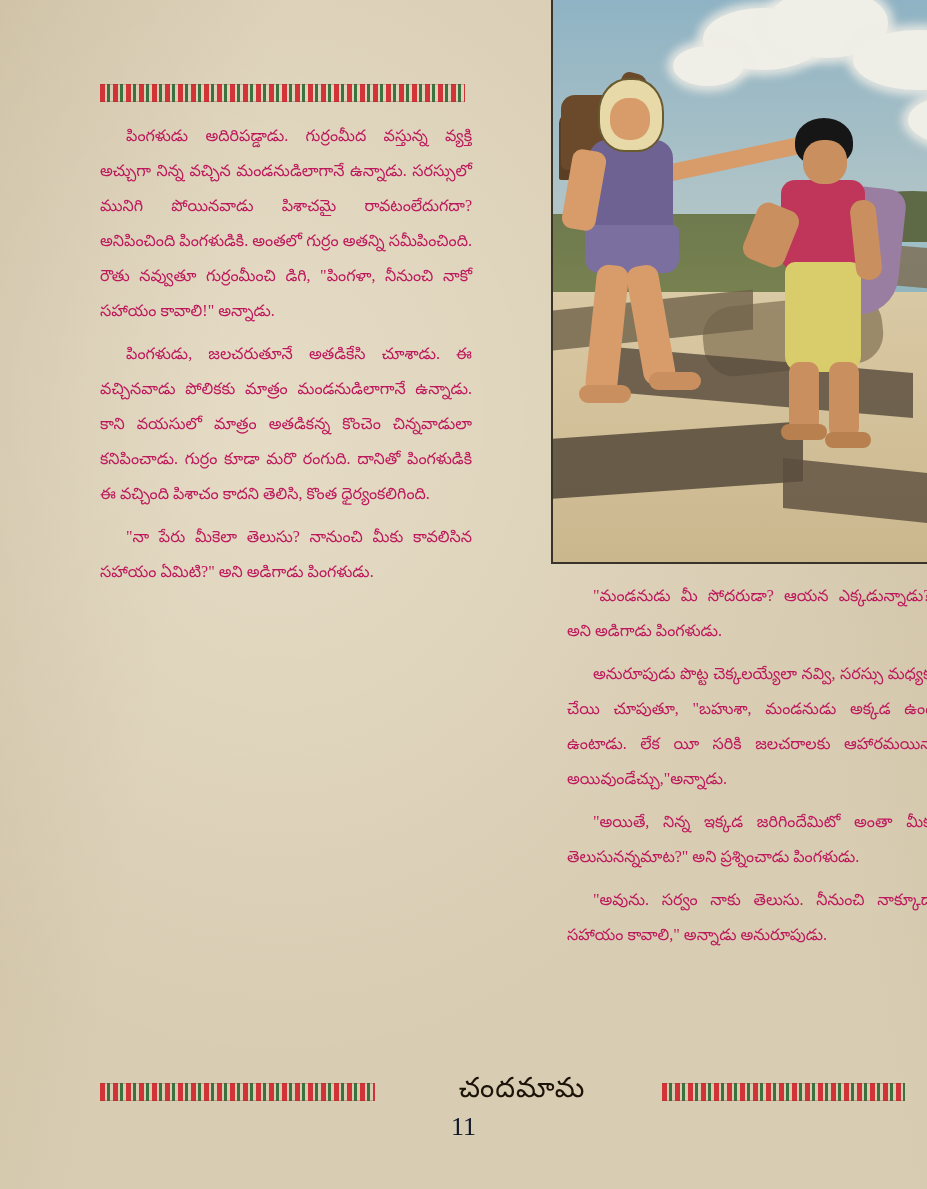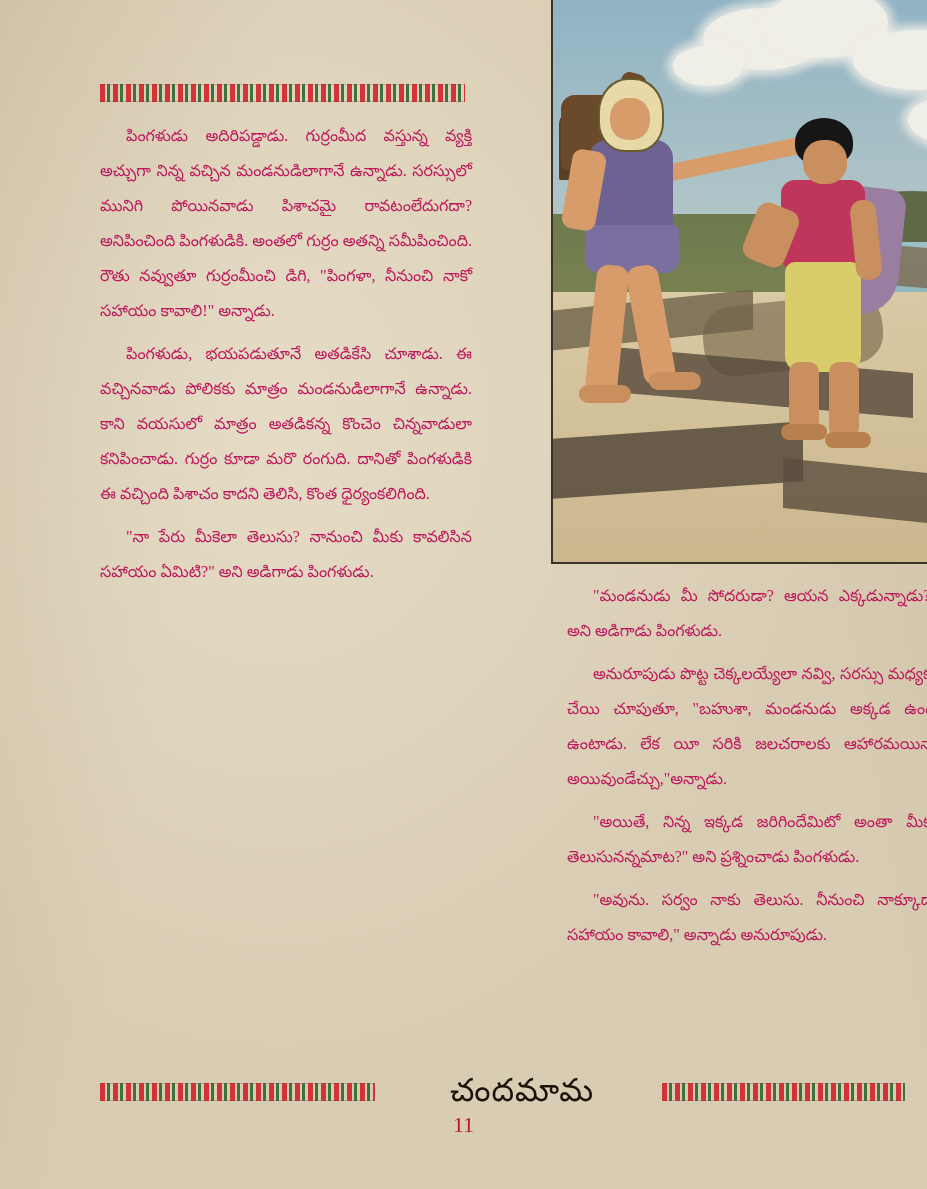--- a/index.html
+++ b/index.html
@@ -151,26 +151,26 @@
   .b-footL{left:228px;top:424px;width:46px;height:16px;background:#b8804f;border-radius:9px;}
   .b-footR{left:272px;top:432px;width:46px;height:16px;background:#b8804f;border-radius:9px;}
   .illus-frame{
     position:absolute;inset:0;border:0;pointer-events:none;
   }
 
   
   .masthead{
     position:absolute;left:315px;top:1072px;width:270px;
     text-align:center;
-    font-size:32px;color:#1b1208;
+    font-size:28px;color:#1b1208;
     letter-spacing:1px;
   }
   .pageno{
     position:absolute;left:0;right:0;top:1112px;
-    text-align:center;font-size:22px;color:#b91c1c;
+    text-align:center;font-size:26px;color:#0f172a;
     font-family:"Liberation Serif", serif;
   }
 </style>
 </head>
 <body>
 
 <div class="page">
 
   <div class="content">
 
@@ -218,21 +218,21 @@
       <div class="fig b-legL"></div>
       <div class="fig b-legR"></div>
       <div class="fig b-footL"></div>
       <div class="fig b-footR"></div>
 
       <div class="illus-frame"></div>
     </div>
 
     <div class="col col-left">
       <p class="indent">పింగళుడు అదిరిపడ్డాడు. గుర్రంమీద వస్తున్న వ్యక్తి అచ్చుగా నిన్న వచ్చిన మండనుడిలాగానే ఉన్నాడు. సరస్సులో మునిగి పోయినవాడు పిశాచమై రావటంలేదుగదా? అనిపించింది పింగళుడికి. అంతలో గుర్రం అతన్ని సమీపించింది. రౌతు నవ్వుతూ గుర్రంమీంచి డిగి, "పింగళా, నీనుంచి నాకో సహాయం కావాలి!" అన్నాడు.</p>
-      <p class="indent">పింగళుడు, భయపడుతూనే అతడికేసి చూశాడు. ఈ వచ్చినవాడు పోలికకు మాత్రం మండనుడిలాగానే ఉన్నాడు. కాని వయసులో మాత్రం అతడికన్న కొంచెం చిన్నవాడులా కనిపించాడు. గుర్రం కూడా మరొ రంగుది. దానితో పింగళుడికి ఈ వచ్చింది పిశాచం కాదని తెలిసి, కొంత ధైర్యంకలిగింది.</p>
+      <p class="indent">పింగళుడు, జలచరుతూనే అతడికేసి చూశాడు. ఈ వచ్చినవాడు పోలికకు మాత్రం మండనుడిలాగానే ఉన్నాడు. కాని వయసులో మాత్రం అతడికన్న కొంచెం చిన్నవాడులా కనిపించాడు. గుర్రం కూడా మరొ రంగుది. దానితో పింగళుడికి ఈ వచ్చింది పిశాచం కాదని తెలిసి, కొంత ధైర్యంకలిగింది.</p>
       <p class="indent">"నా పేరు మీకెలా తెలుసు? నానుంచి మీకు కావలిసిన సహాయం ఏమిటి?" అని అడిగాడు పింగళుడు.</p>
     </div>
 
     <div class="col col-right">
       <p class="indent">"మండనుడు మీ సోదరుడా? ఆయన ఎక్కడున్నాడు?" అని అడిగాడు పింగళుడు.</p>
       <p class="indent">అనురూపుడు పొట్ట చెక్కలయ్యేలా నవ్వి, సరస్సు మధ్యకు చేయి చూపుతూ, "బహుశా, మండనుడు అక్కడ ఉండి ఉంటాడు. లేక యీ సరికి జలచరాలకు ఆహారమయినా అయివుండేచ్చు,"అన్నాడు.</p>
       <p class="indent">"అయితే, నిన్న ఇక్కడ జరిగిందేమిటో అంతా మీకు తెలుసునన్నమాట?" అని ప్రశ్నించాడు పింగళుడు.</p>
       <p class="indent">"అవును. సర్వం నాకు తెలుసు. నీనుంచి నాక్కూడా సహాయం కావాలి," అన్నాడు అనురూపుడు.</p>
     </div>
 

